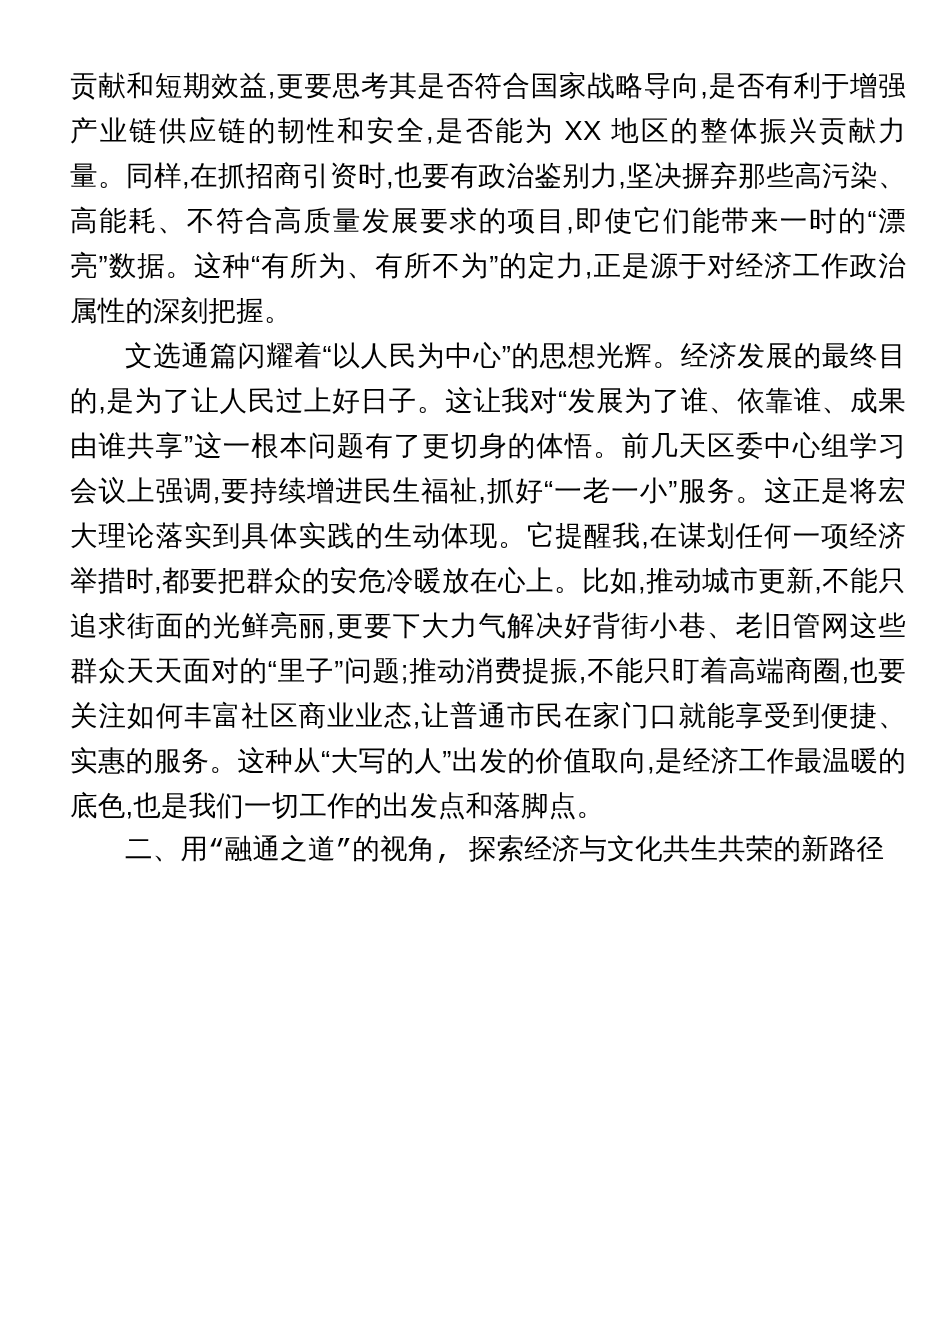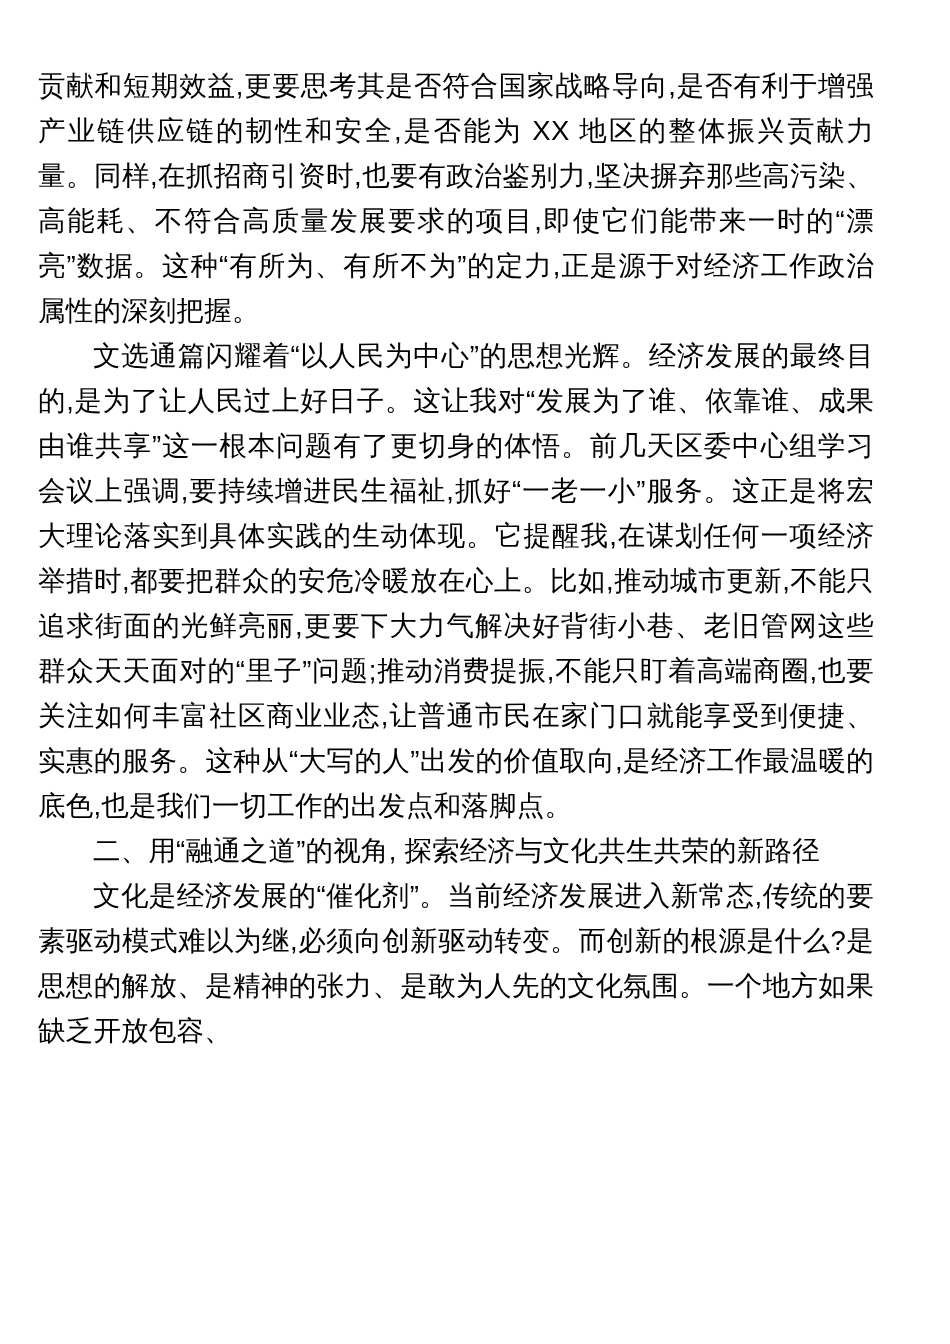--- a/index.html
+++ b/index.html
@@ -13,21 +13,21 @@
     font-family: "Liberation Sans", "DejaVu Sans", sans-serif;
     color: #000000;
     overflow: hidden;
   }
   .page {
     position: relative;
     width: 950px;
     height: 1344px;
     background: #ffffff;
     box-sizing: border-box;
-    padding: 57px 57px 0 38px;
+    padding: 57px 57px 0 70px;
   }
   .doc-body {
     position: relative;
     width: 836px;
     margin: 0;
     padding-top: 6px;
   }
   p.para {
     margin: 0;
     font-size: 27.5px;
@@ -43,31 +43,31 @@
     text-indent: 2em;
   }
   p.heading {
     margin: 0;
     font-size: 27.5px;
     line-height: 45px;
     text-indent: 2em;
     text-align: left;
     font-weight: 400;
     letter-spacing: 0.2px;
+    font-family: Liberation Mono, monospace;
   }
 </style>
 </head>
 <body>
 
 <div class="page">
   <div class="doc-body">
 
     <p class="para">贡献和短期效益,更要思考其是否符合国家战略导向,是否有利于增强产业链供应链的韧性和安全,是否能为 XX 地区的整体振兴贡献力量。同样,在抓招商引资时,也要有政治鉴别力,坚决摒弃那些高污染、高能耗、不符合高质量发展要求的项目,即使它们能带来一时的“漂亮”数据。这种“有所为、有所不为”的定力,正是源于对经济工作政治属性的深刻把握。</p>
 
     <p class="para indent">文选通篇闪耀着“以人民为中心”的思想光辉。经济发展的最终目的,是为了让人民过上好日子。这让我对“发展为了谁、依靠谁、成果由谁共享”这一根本问题有了更切身的体悟。前几天区委中心组学习会议上强调,要持续增进民生福祉,抓好“一老一小”服务。这正是将宏大理论落实到具体实践的生动体现。它提醒我,在谋划任何一项经济举措时,都要把群众的安危冷暖放在心上。比如,推动城市更新,不能只追求街面的光鲜亮丽,更要下大力气解决好背街小巷、老旧管网这些群众天天面对的“里子”问题;推动消费提振,不能只盯着高端商圈,也要关注如何丰富社区商业业态,让普通市民在家门口就能享受到便捷、实惠的服务。这种从“大写的人”出发的价值取向,是经济工作最温暖的底色,也是我们一切工作的出发点和落脚点。</p>
 
     <p class="heading">二、用“融通之道”的视角, 探索经济与文化共生共荣的新路径</p>
 
 
-    <p class="para indent">文化是经济发展的“催化剂”。当前经济发展进入新常态,传统的要素驱动模式难以为继,必须向创新驱动转变。而创新的根源是什么?是思想的解放、是精神的张力、是敢为人先的文化氛围。一个地方如果缺乏开放包容、</p>
 
   </div>
 </div>
 
 </body></html>

